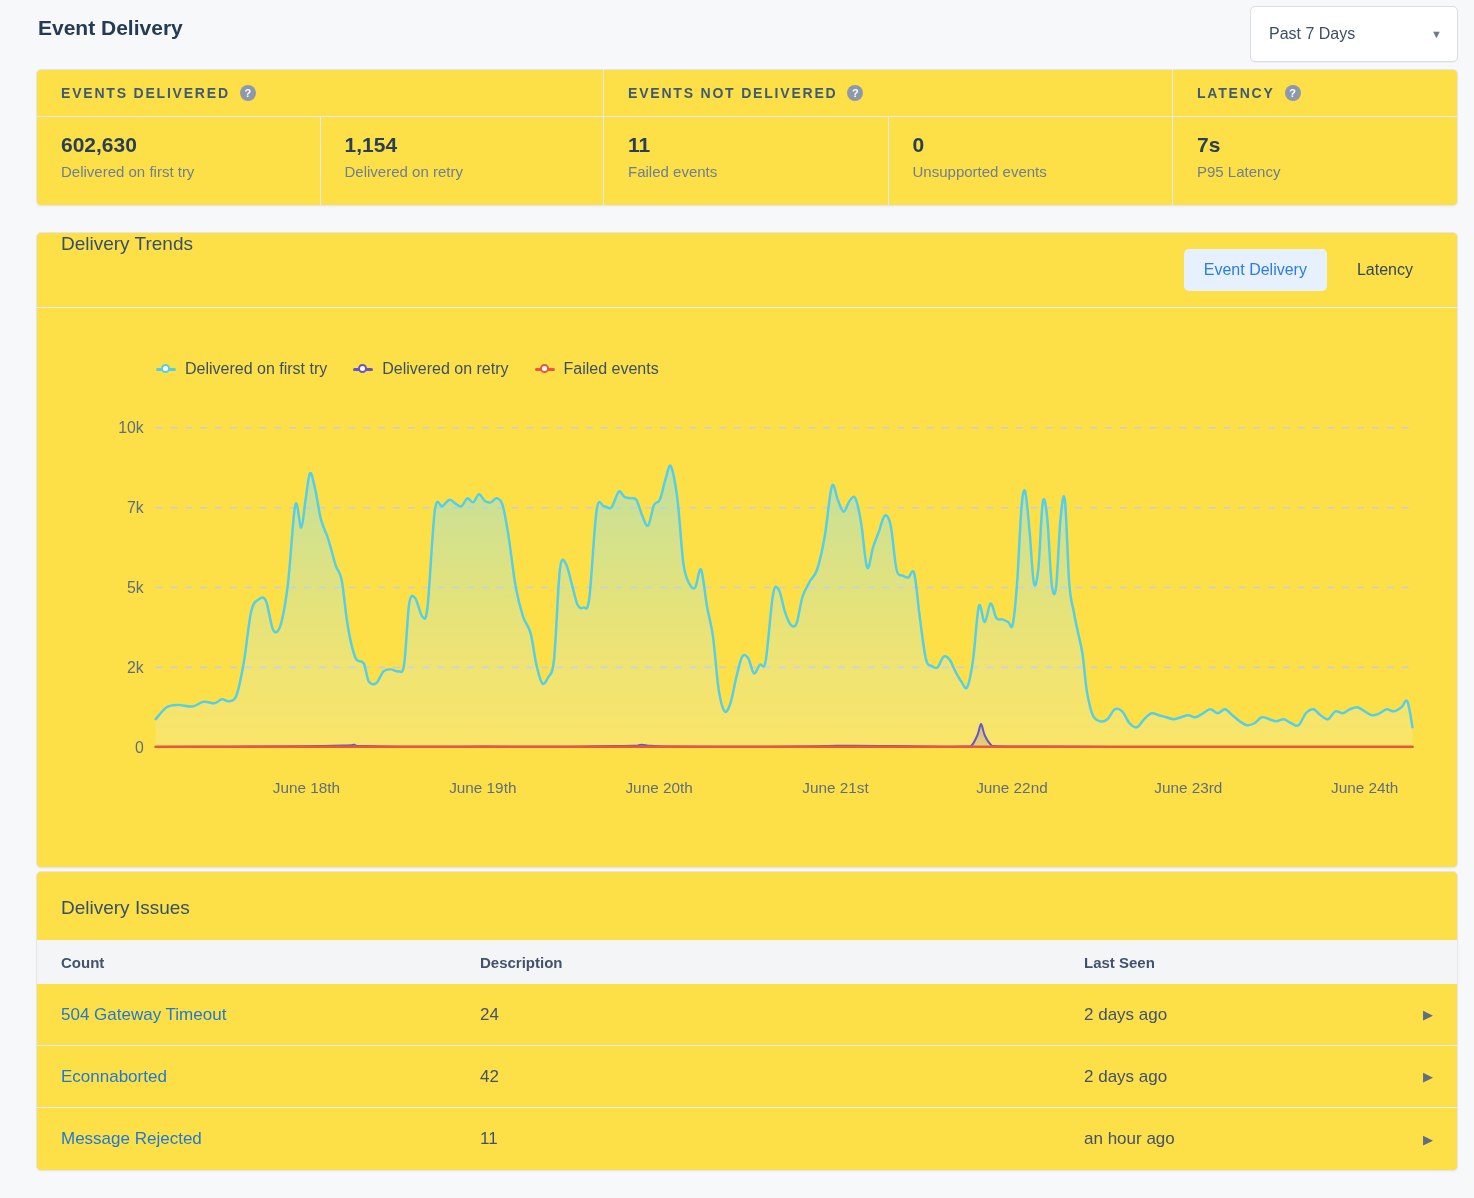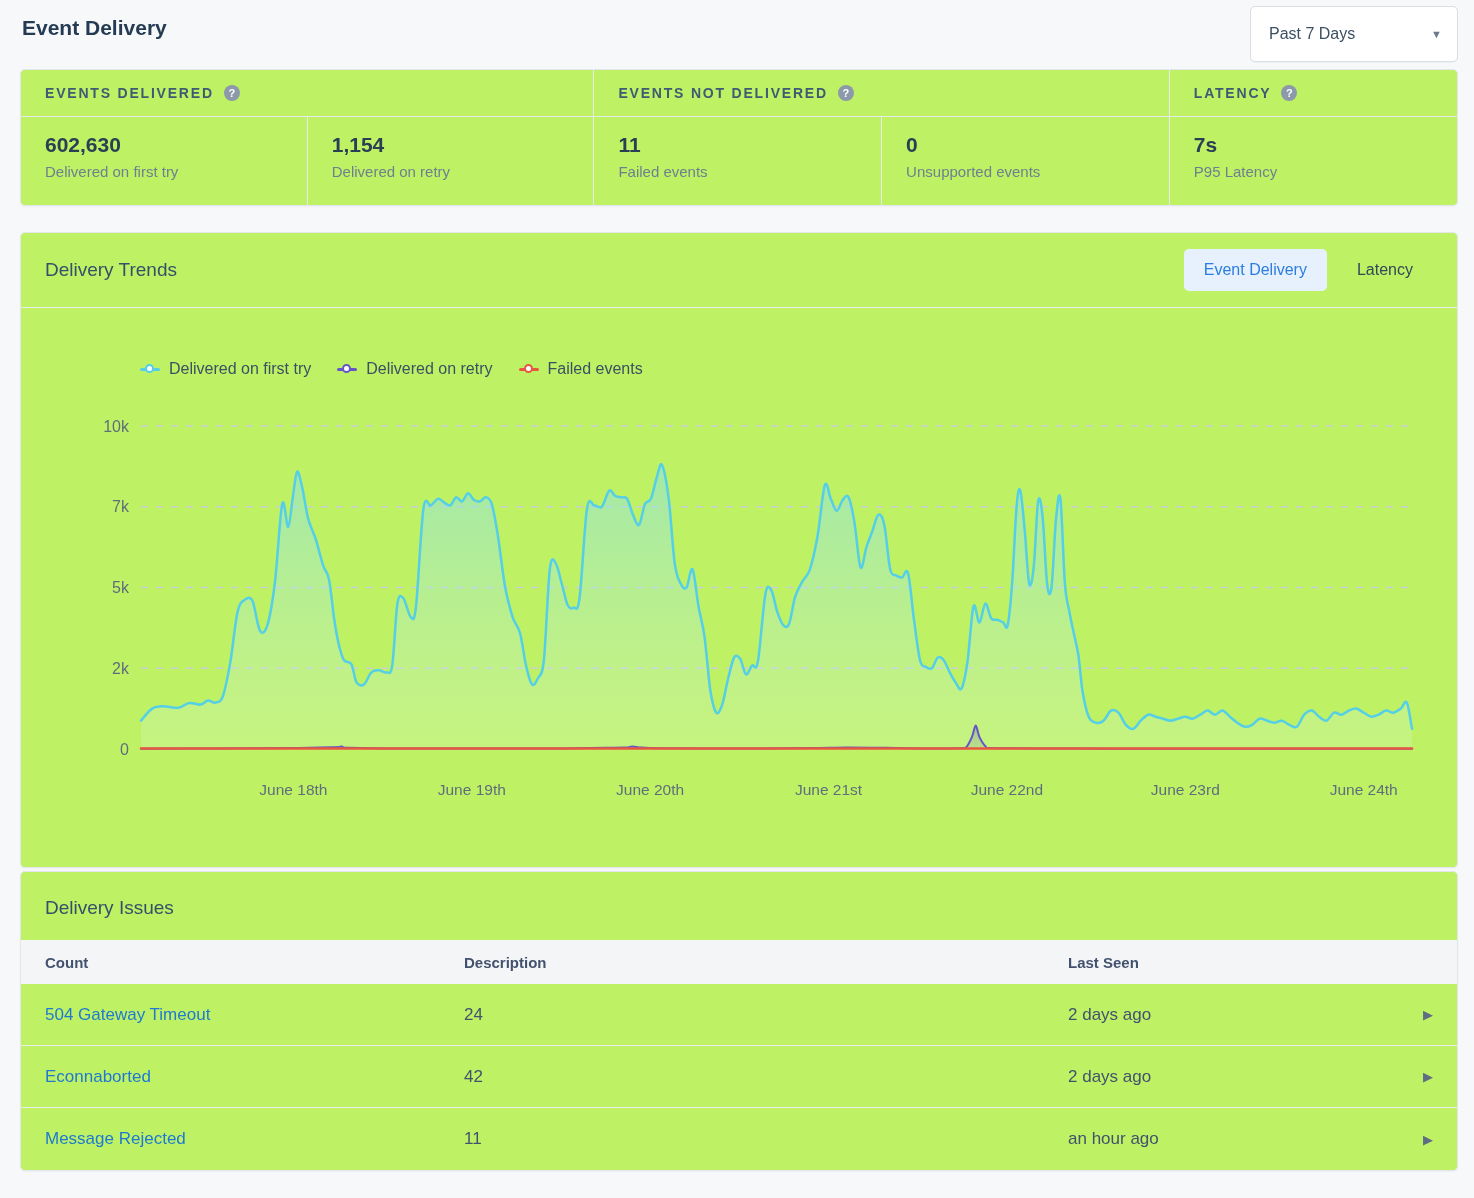--- a/index.html
+++ b/index.html
@@ -5,54 +5,54 @@
   * { box-sizing: border-box; }
   body {
     margin: 0;
     width: 1474px;
     height: 1198px;
     overflow: hidden;
     background: #f7f8f9;
     font-family: "Liberation Sans", "DejaVu Sans", sans-serif;
     color: #33475b;
   }
-  .page { padding: 0 16px 0 20px; }
+  .page { padding: 0 16px 0 36px; }
 
   
   .topbar { display: flex; justify-content: space-between; align-items: flex-start; padding-top: 6px; height: 69px; }
   .page-title { font-size: 21px; font-weight: 700; color: #243b53; margin: 10px 0 0 2px; }
   .range-select {
     width: 208px; height: 56px; background: #fff; border: 1px solid #d9dee4; border-radius: 5px;
     display: flex; align-items: center; justify-content: space-between; padding: 0 15px 0 18px;
     font-size: 16px; color: #3c4f63; cursor: pointer; box-shadow: 0 1px 1px rgba(0,0,0,0.03);
   }
   .caret { font-size: 11px; color: #6b7a8d; }
 
   
-  .card { background: #bef264; border: 1px solid #e3e7eb; border-radius: 5px; box-shadow: 0 1px 2px rgba(9,30,66,0.04); }
+  .card { background: #fde047; border: 1px solid #e3e7eb; border-radius: 5px; box-shadow: 0 1px 2px rgba(9,30,66,0.04); }
 
   
   .summary-card { display: flex; height: 137px; }
   .sum-section { display: flex; flex-direction: column; }
   .sum-section.s1 { flex: 574 0 0; }
   .sum-section.s2 { flex: 576 0 0; border-left: 1px solid #e6eaee; }
   .sum-section.s3 { flex: 288 0 0; border-left: 1px solid #e6eaee; }
   .sum-head { height: 47px; flex: none; display: flex; align-items: center; gap: 10px; padding: 0 24px; border-bottom: 1px solid #e6eaee; }
   .sum-title { font-size: 14px; font-weight: 700; letter-spacing: 1.8px; color: #3f5a73; }
   .help-icon { width: 16px; height: 16px; border-radius: 50%; background: #8c99ab; color: #fff; font-size: 11px; font-weight: 700;
     display: inline-flex; align-items: center; justify-content: center; cursor: pointer; flex: none; }
   .sum-metrics { flex: 1; display: flex; }
   .metric { flex: 1; padding: 16px 24px; }
   .metric + .metric { border-left: 1px solid #e6eaee; }
   .metric-value { font-size: 21px; font-weight: 700; color: #2a3f54; }
   .metric-label { font-size: 15px; color: #6e7f90; margin-top: 6px; }
 
   
   .trends-card { margin-top: 26px; height: 636px; }
-  .trends-head { height: 75px; display: flex; align-items: center; justify-content: space-between; padding: 0 24px; border-bottom: 1px solid #e9edf0; }
+  .trends-head { height: 75px; display: flex; justify-content: space-between; padding: 0 24px; border-bottom: 1px solid #e9edf0; }
   .section-title { font-size: 19px; font-weight: 500; color: #36506a; margin: 0; }
   .tabs { display: flex; align-items: center; gap: 10px; }
   .tab { padding: 12px 20px; font-size: 16px; color: #33475b; border-radius: 5px; cursor: pointer; }
   .tab.active { background: #e7f1fd; color: #2b7de1; font-weight: 500; }
 
   .chart-area { position: relative; height: 559px; }
   .legend { position: absolute; left: 119px; top: 52px; display: flex; gap: 26px; font-size: 16px; color: #3c5064; }
   .legend-item { display: flex; align-items: center; gap: 9px; }
   .legend-marker { width: 20px; height: 3px; border-radius: 2px; background: var(--c); position: relative; flex: none; }
   .legend-marker::after { content: ""; position: absolute; left: 5px; top: -3.5px; width: 5px; height: 5px;

